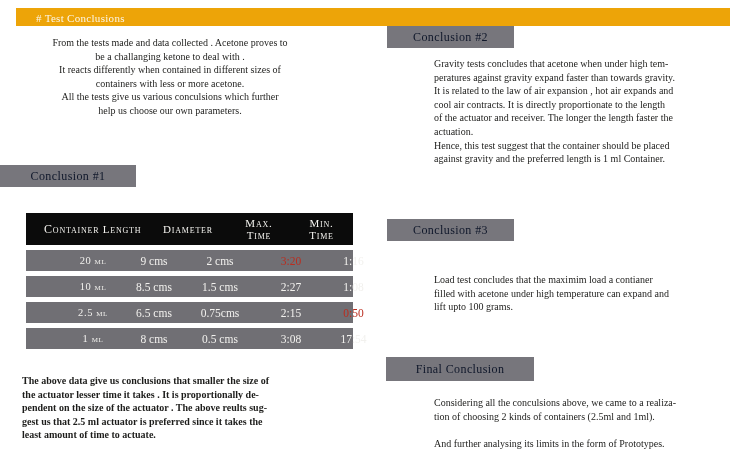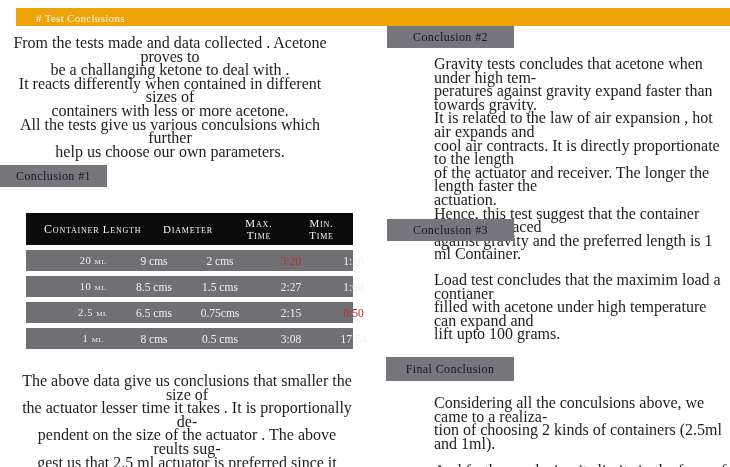--- a/index.html
+++ b/index.html
@@ -18,36 +18,36 @@
     color:var(--text-color);
   }
   .topbar{
     position:absolute;left:16px;top:8px;width:730px;height:18px;
     background:var(--accent-orange);
   }
   .topbar-label{
     display:inline-block;padding-left:20px;color:#FCF7EA;
     font-size:11px;line-height:18px;letter-spacing:0.3px;
   }
-  .para{white-space:pre-line;font-size:16px;line-height:13.6px;color:var(--text-color);}
+  .para{white-space:pre-line;font-size:10px;line-height:13.6px;color:var(--text-color);}
   .intro{
     position:absolute;left:8px;top:36px;width:324px;text-align:center;
   }
   .outro{
-    position:absolute;left:22px;top:374px;width:330px;text-align:center;
+    position:absolute;left:22px;top:374px;width:330px;font-weight:bold;
   }
   .label-box{
     position:absolute;background:var(--box-gray);color:#0f172a;
     display:flex;align-items:center;justify-content:center;
     font-size:12px;letter-spacing:0.4px;
   }
-  .box-c1{left:0;top:165px;width:107px;height:22px;}
+  .box-c1{left:0;top:165px;width:136px;height:22px;}
   .box-c2{left:387px;top:26px;width:127px;height:22px;}
   .box-c3{left:387px;top:219px;width:127px;height:22px;}
-  .box-final{left:386px;top:357px;width:128px;height:24px;}
+  .box-final{left:386px;top:357px;width:148px;height:24px;}
   .para-c2{position:absolute;left:434px;top:57px;width:296px;}
   .para-c3{position:absolute;left:434px;top:273px;width:296px;}
   .para-final{position:absolute;left:434px;top:396px;width:296px;}
   .rtable{position:absolute;left:26px;top:213px;width:327px;}
   .tgrid{display:grid;grid-template-columns:70px 52px 80px 62px 63px;}
   .thead{
     background:var(--header-black);height:32px;color:#F5F4F0;
     font-variant:small-caps;letter-spacing:0.8px;font-size:11px;
   }
   .th{display:flex;align-items:center;justify-content:center;text-align:center;

